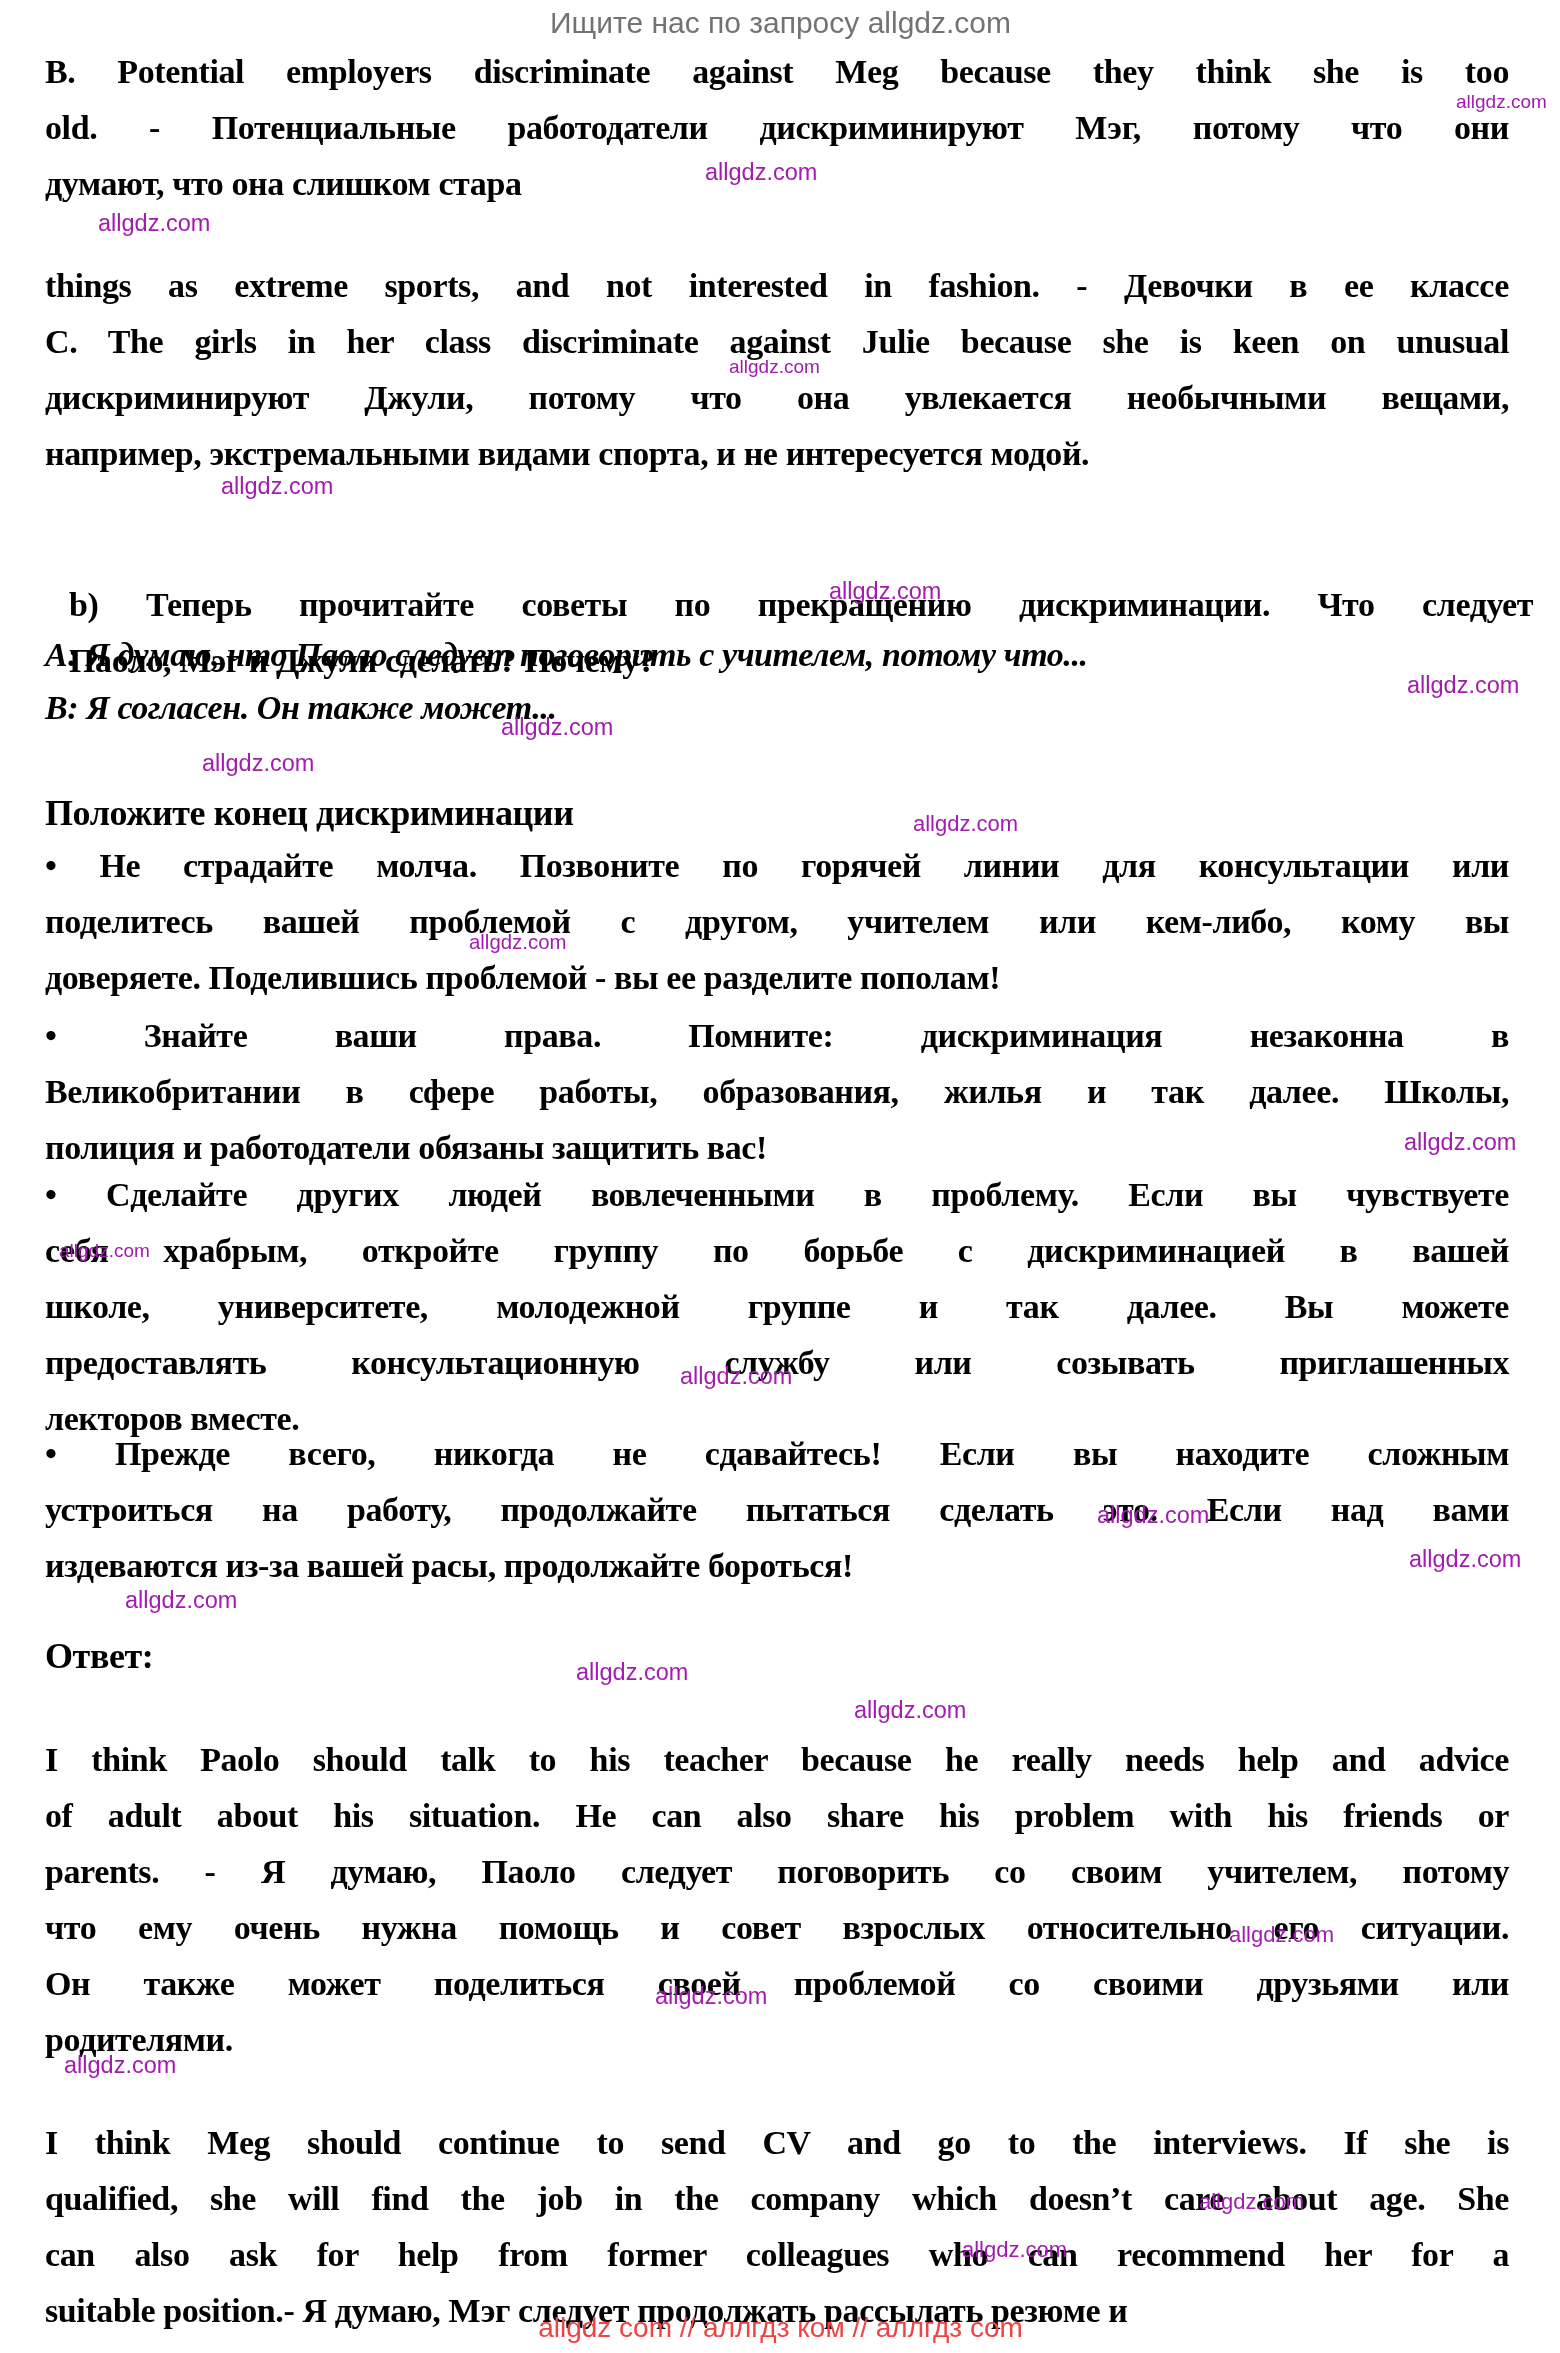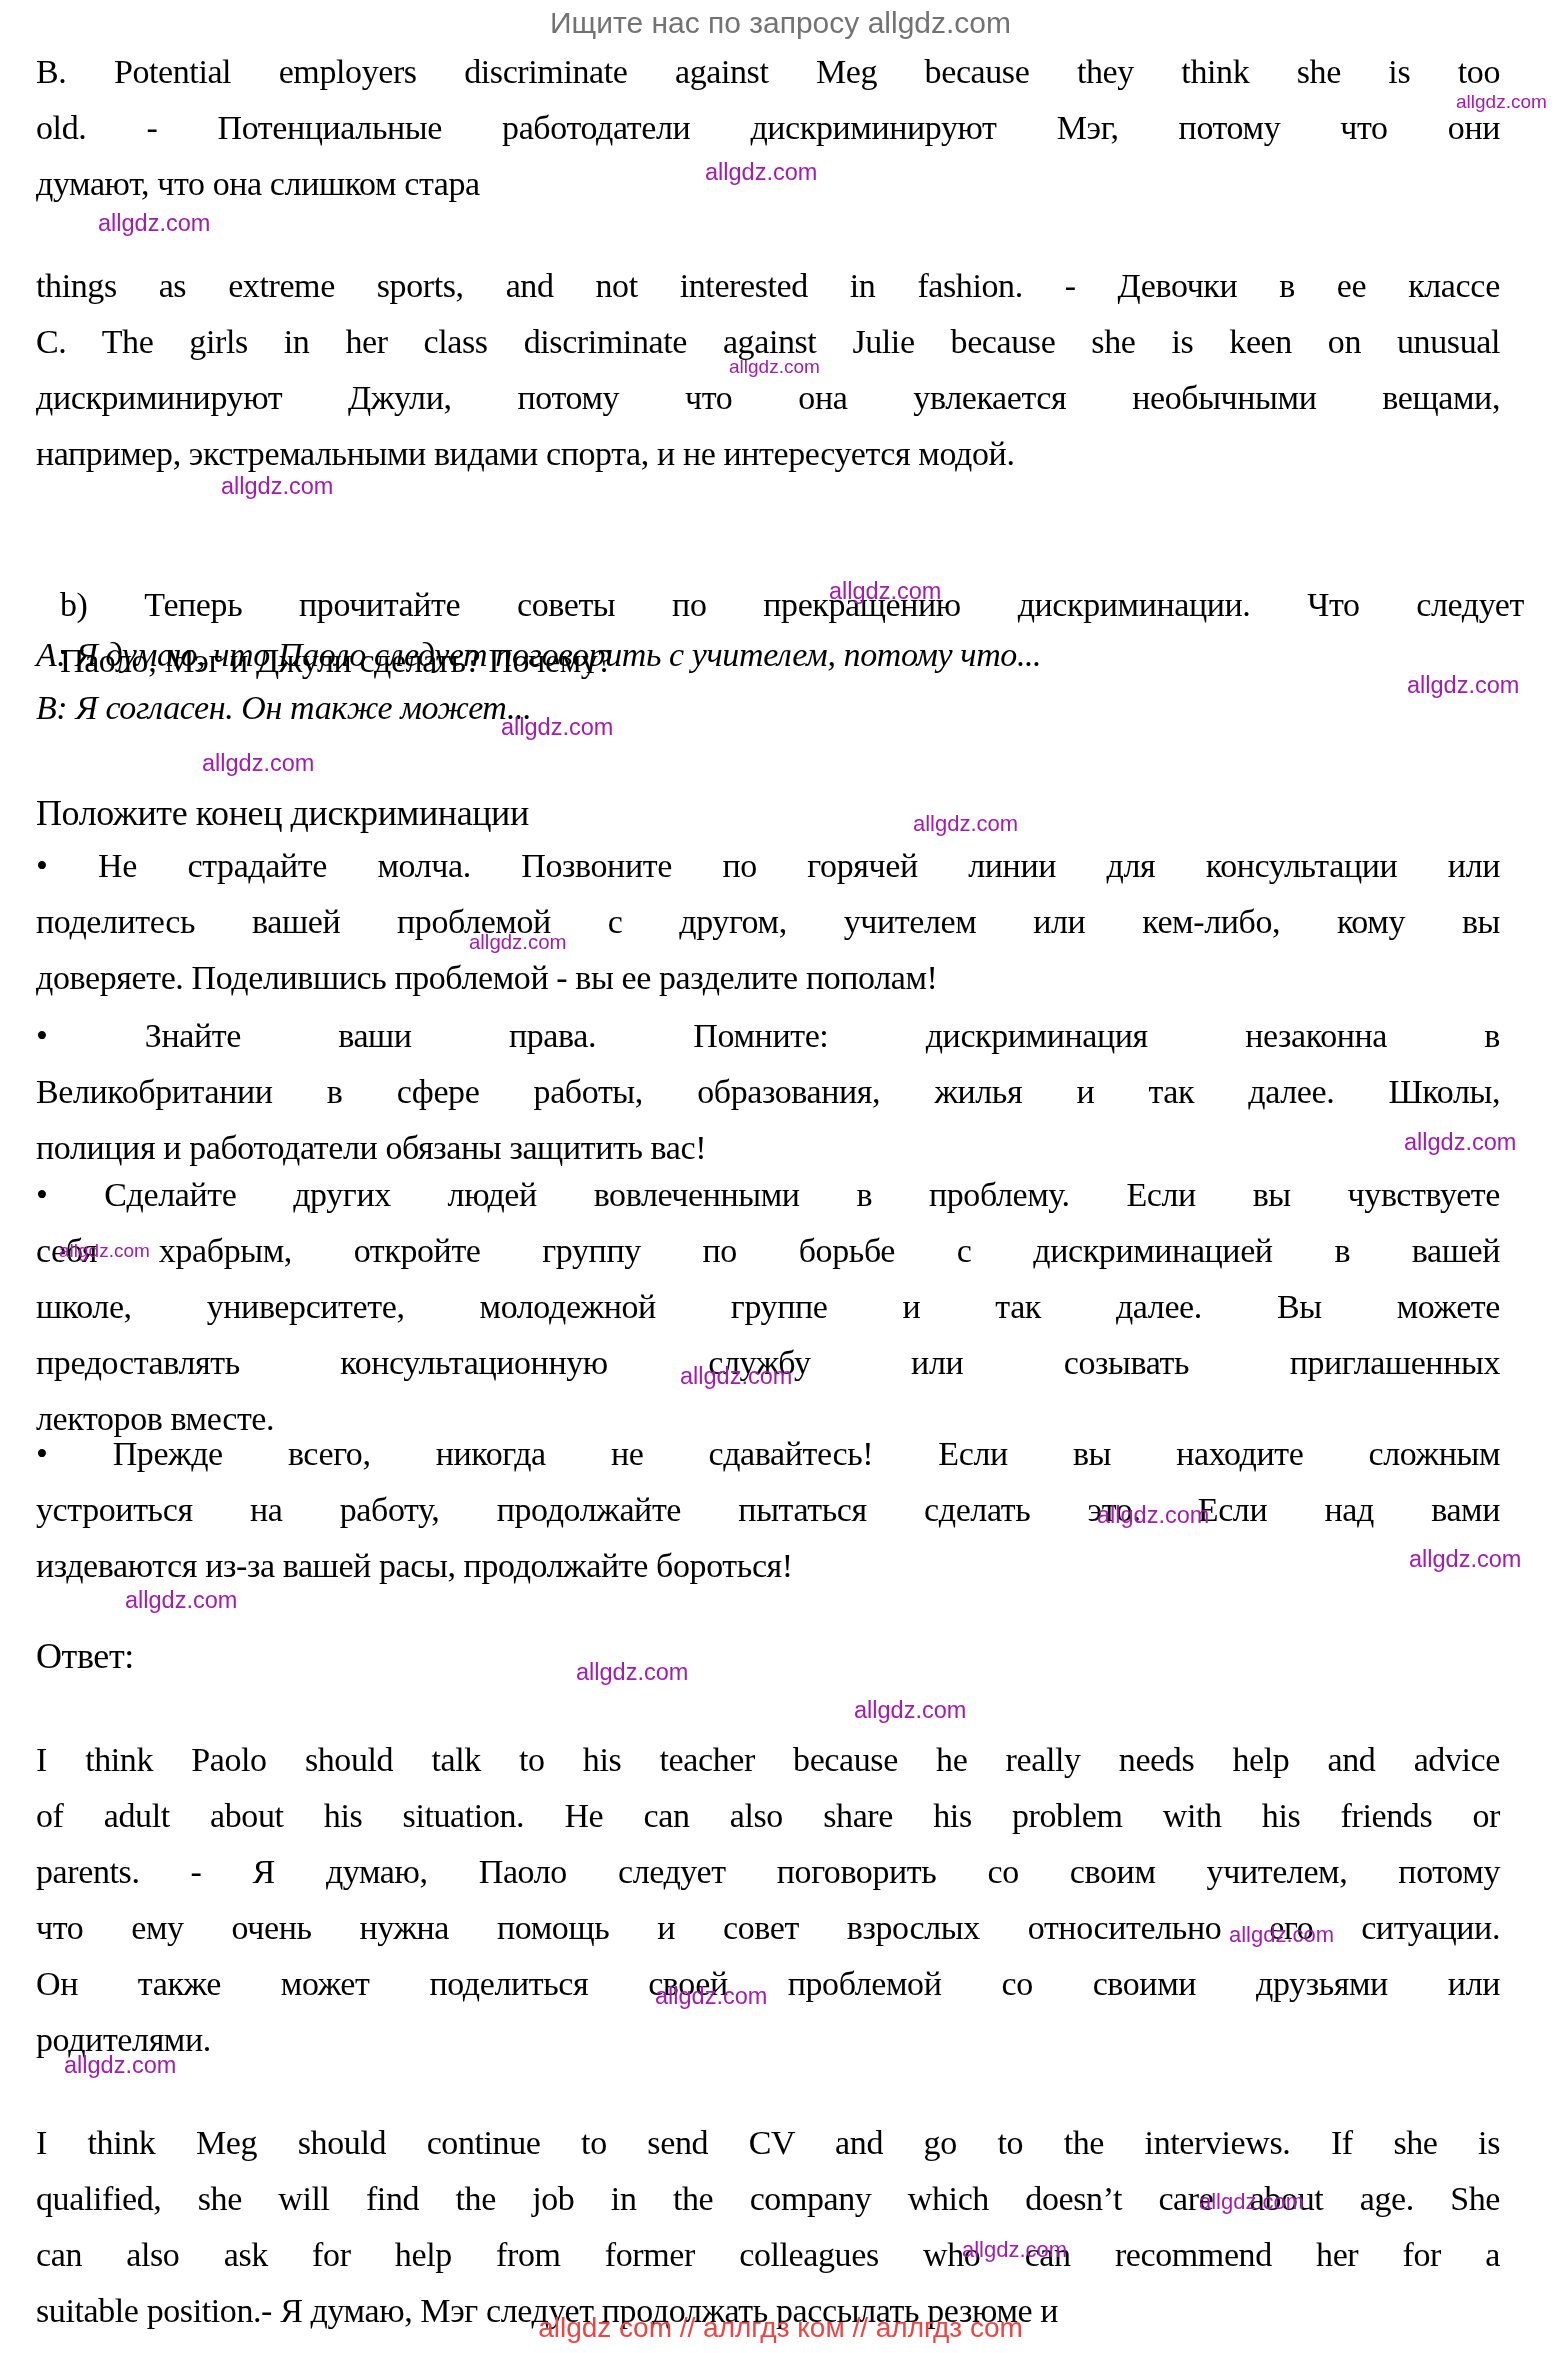--- a/index.html
+++ b/index.html
@@ -11,23 +11,24 @@
     font-family:"Liberation Serif", serif;
     color:#000;
   }
   .promo-header {
     position:absolute; top:4.7px; left:0; width:100%;
     text-align:center;
     font:30px/36px "Liberation Sans", sans-serif;
     color:#737373;
   }
   .block {
-    position:absolute; left:36px; width:1464px;
+    position:absolute; left:45px; width:1464px;
     font-size:34px; line-height:56px;
     letter-spacing:-0.4px;
+    font-weight:bold;
   }
   .ln { display:block; }
   .j  { text-align:justify; text-align-last:justify; }
   .last { text-align:left; text-align-last:left; }
   .it { font-style:italic; }
   .heading { font-size:36px; }
   .wm {
     position:absolute;
     font-family:"Liberation Sans", sans-serif;
     color:#a21caf;

